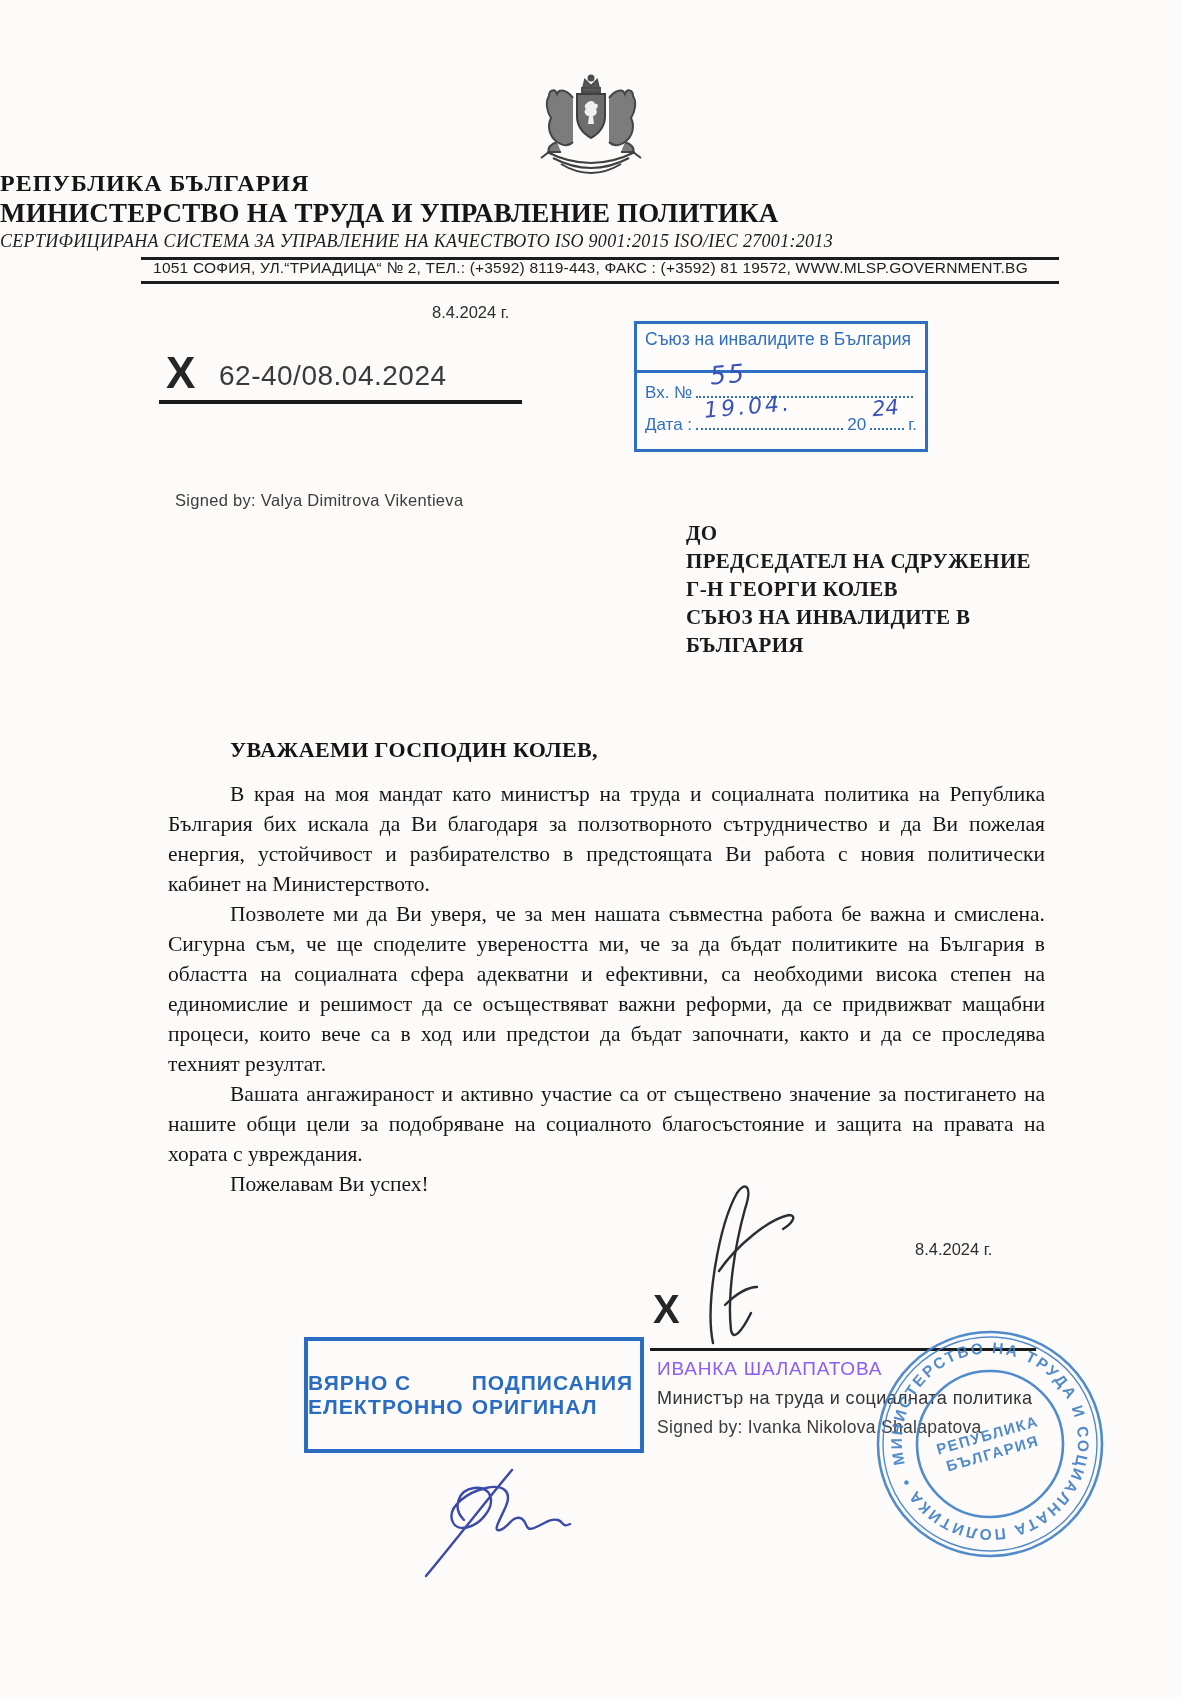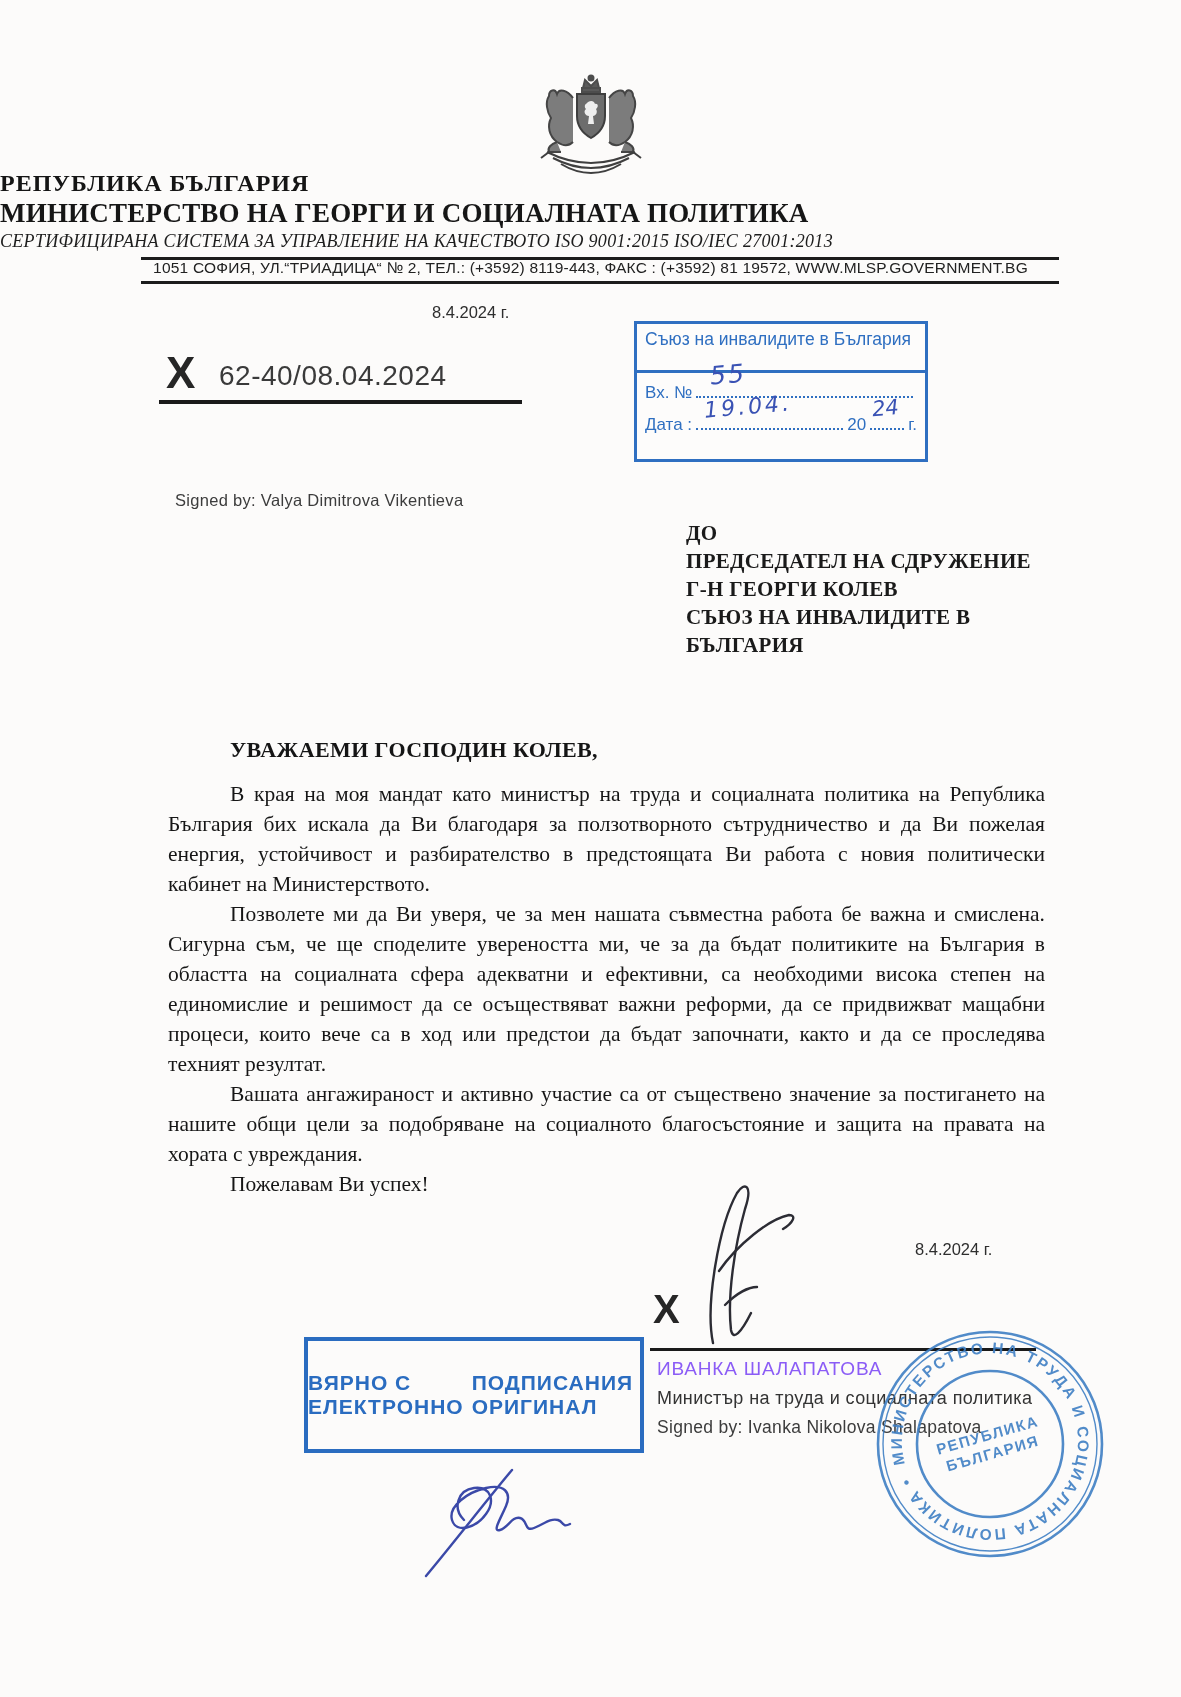--- a/index.html
+++ b/index.html
@@ -20,21 +20,21 @@
   .date-top{position:absolute;top:303px;left:432px;font-family:"Liberation Sans",sans-serif;font-size:16.5px;color:#2e2e2e;}
   .ref-x{position:absolute;top:348px;left:166px;font-family:"Liberation Sans",sans-serif;font-weight:600;font-size:44px;color:#262626;}
   .ref-num{position:absolute;top:360px;left:219px;font-family:"Liberation Sans",sans-serif;font-size:28px;color:#3a3a3a;letter-spacing:0.5px;}
   .ref-line{position:absolute;top:400px;left:159px;width:363px;height:4px;background:#1a1a1a;}
   .signedby1{position:absolute;top:491px;left:175px;font-family:"Liberation Sans",sans-serif;font-size:16.5px;color:#3c3c3c;letter-spacing:0.3px;}
   
   .inc{position:absolute;top:321px;left:634px;width:288px;border:3px solid #2f6fc1;color:#2f6fc1;
        font-family:"Liberation Sans",sans-serif;background:rgba(255,255,255,0.25);}
   .inc-org{padding:5px 8px 20px;border-bottom:3px solid #2f6fc1;font-size:17.5px;white-space:nowrap;}
   .inc-row{display:flex;align-items:baseline;padding:9px 8px 2px;font-size:17px;position:relative;}
-  .inc-row:last-child{padding-bottom:24px;}
+  .inc-row:last-child{padding-bottom:14px;}
   .leader{flex:1;border-bottom:2.5px dotted #2f6fc1;margin:0 4px;height:14px;position:relative;}
   .leader.short{flex:0 0 34px;}
   .hand{position:absolute;font-family:"DejaVu Sans",sans-serif;font-style:italic;color:#3a52b4;transform:rotate(-5deg);}
   .hand-no{top:-22px;left:14px;font-size:25px;letter-spacing:2px;}
   .hand-date{top:-20px;left:8px;font-size:22px;letter-spacing:3px;}
   .hand-year{top:-18px;left:2px;font-size:21px;}
   .inc-static{white-space:nowrap;}
   
   .recipient{position:absolute;top:519px;left:686px;font-weight:bold;font-size:21px;line-height:28px;color:#1a1a1a;letter-spacing:0.3px;}
   
@@ -90,21 +90,21 @@
       <g stroke="#3f3f3f">
         <path d="M20,80 Q64,102 108,80"></path>
         <path d="M26,86 Q64,106 102,86"></path>
         <path d="M34,92 Q64,110 94,92"></path>
         <path d="M22,80 l-8,6 M106,80 l8,6"></path>
       </g>
     </g>
   </svg>
 
   <div class="t-republic">РЕПУБЛИКА БЪЛГАРИЯ</div>
-  <div class="t-ministry">МИНИСТЕРСТВО НА ГЕОРГИ И СОЦИАЛНАТА ПОЛИТИКА</div>
+  <div class="t-ministry">МИНИСТЕРСТВО НА ТРУДА И УПРАВЛЕНИЕ ПОЛИТИКА</div>
   <div class="t-iso">СЕРТИФИЦИРАНА СИСТЕМА ЗА УПРАВЛЕНИЕ НА КАЧЕСТВОТО  ISO 9001:2015   ISO/IEC 27001:2013</div>
   <div class="rule rule-1"></div>
   <div class="t-address">1051 СОФИЯ, УЛ.“ТРИАДИЦА“ № 2, ТЕЛ.: (+3592) 8119-443, ФАКС : (+3592) 81 19572, WWW.MLSP.GOVERNMENT.BG</div>
   <div class="rule rule-2"></div>
 
   <div class="date-top">8.4.2024 г.</div>
   <div class="ref-x">X</div>
   <div class="ref-num">62-40/08.04.2024</div>
   <div class="ref-line"></div>
   <div class="signedby1">Signed by: Valya Dimitrova Vikentieva</div>

